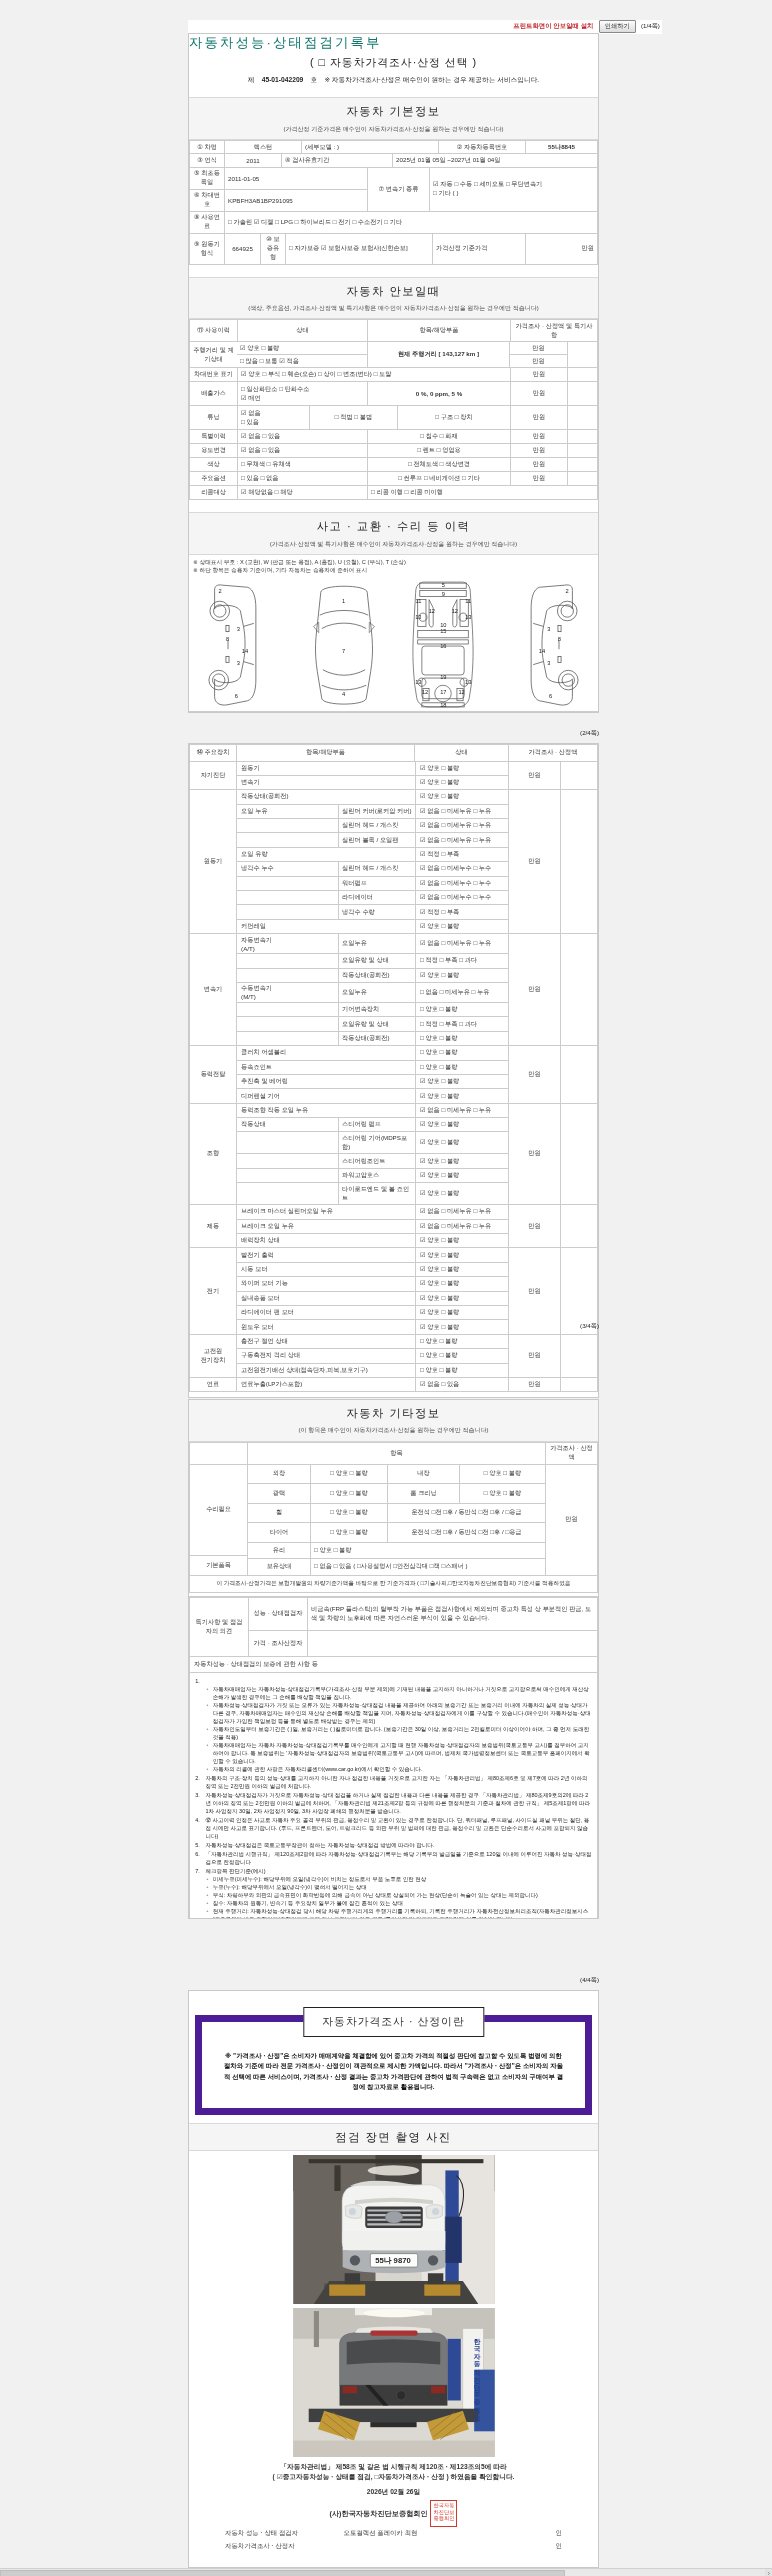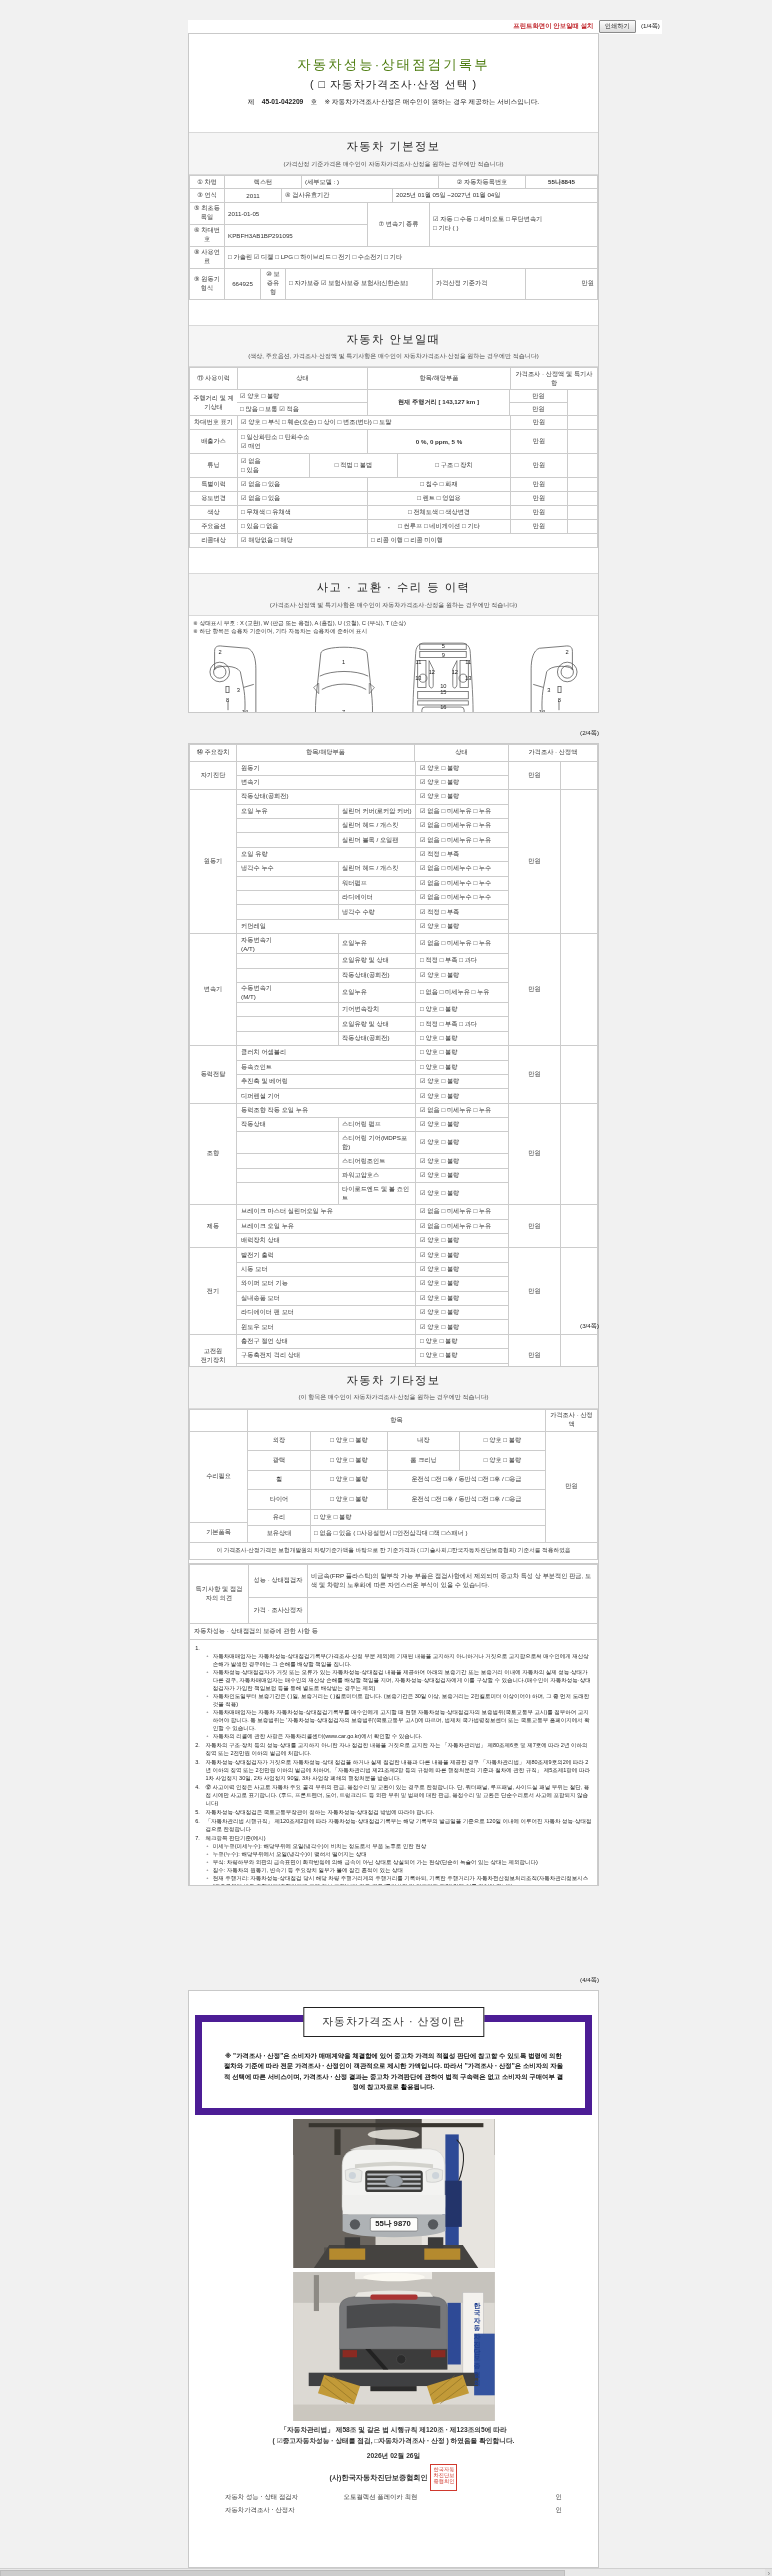--- a/index.html
+++ b/index.html
@@ -9,28 +9,28 @@
   .hdr{position:absolute;left:188px;top:19.6px;width:474px;height:14px;background:#fff;
        display:flex;align-items:center;justify-content:flex-end;gap:5.2px;padding-right:2.1px;box-sizing:border-box}
   .redlink{color:#c0272d;font-weight:bold;font-size:6.4px}
   .printbtn{border:0.5px solid #8a8a8a;background:linear-gradient(#fdfdfd,#dcdcdc);padding:1px 5.2px;
        font-size:6.2px;border-radius:1px;color:#222}
   .pager{font-size:6.2px;color:#222}
   .pgr{position:absolute;left:188px;width:411px;text-align:right;font-size:6.2px;color:#222}
   .page{position:absolute;left:188px;width:411px;background:#fff;border:0.5px solid #c9c9c9;box-sizing:border-box;overflow:hidden}
   .p1{top:33px;height:680px}
   .p2{top:743px;height:655px}
-  .p3{top:1366px;height:520px}
+  .p3{top:1399px;height:520px}
   .p4{top:1990px;height:578px}
-  .doctitle{text-align:center;font-size:13.4px;letter-spacing:2.1px;margin-top:22px;color:#4d7c0f}
+  .doctitle{text-align:left;font-size:13.4px;letter-spacing:2.1px;margin-top:0;color:#0f766e}
   .docsub{text-align:center;font-size:10.8px;letter-spacing:1px;margin-top:4.1px;color:#222}
   .docno{display:flex;justify-content:center;gap:7.2px;margin-top:6.2px;font-size:6.7px;color:#222}
   .docno b{font-weight:bold}
   .band{background:#f5f5f5;border-top:0.5px solid #d9d9d9;border-bottom:0.5px solid #d9d9d9;
-        text-align:center;padding:6.2px 0 5.2px;margin-top:25px}
+        text-align:center;padding:6.2px 0 5.2px;margin-top:12px}
   .band .bt1{font-size:11.3px;letter-spacing:1.5px;color:#222}
   .band .bt2{font-size:6px;color:#444;margin-top:5.2px}
   
   .tb{border:0.5px solid #ccc;border-top:none;font-size:6.2px}
   .r{display:flex;border-top:0.5px solid #ccc;align-items:stretch}
   .c{border-left:0.5px solid #ccc;padding:1.5px 3.1px;display:flex;align-items:center;justify-content:center;
      text-align:center;box-sizing:border-box}
   .c:first-child{border-left:none}
   .lt{justify-content:flex-start;text-align:left}
   .pre{white-space:pre-line}
@@ -773,20 +773,23 @@
 </div>
 
 <div class="pgr" style="top:1976px">(4/4쪽)</div>
 
 <div class="page p4">
   <div class="infobox">
     <div class="ibtitle">자동차가격조사 · 산정이란</div>
     <div class="ibtext">※ "가격조사 · 산정"은 소비자가 매매계약을 체결함에 있어 중고차 가격의 적절성 판단에 참고할 수 있도록 법령에 의한 절차와 기준에 따라 전문 가격조사 · 산정인이 객관적으로 제시한 가액입니다. 따라서 "가격조사 · 산정"은 소비자의 자율적 선택에 따른 서비스이며, 가격조사 · 산정 결과는 중고차 가격판단에 관하여 법적 구속력은 없고 소비자의 구매여부 결정에 참고자료로 활용됩니다.</div>
   </div>
 
+  <div class="band" style="margin-top:8.2px">
+    <div class="bt1">점검 장면 촬영 사진</div>
+  </div>
 
   <div class="photo">
     <svg width="202" height="149" viewBox="0 0 392 290">
       <rect width="392" height="290" fill="#d8d5cf"></rect>
       <rect width="392" height="70" fill="#4a4743"></rect>
       <rect x="0" y="0" width="160" height="290" fill="#6a655f"></rect>
       <rect x="250" y="0" width="142" height="290" fill="#e7e4df"></rect>
       <rect x="30" y="8" width="340" height="8" fill="#38352f"></rect>
       <rect x="80" y="20" width="12" height="50" fill="#3c3933"></rect>
       <ellipse cx="195" cy="30" rx="50" ry="10" fill="#f5f2ea" opacity="0.8"></ellipse>

